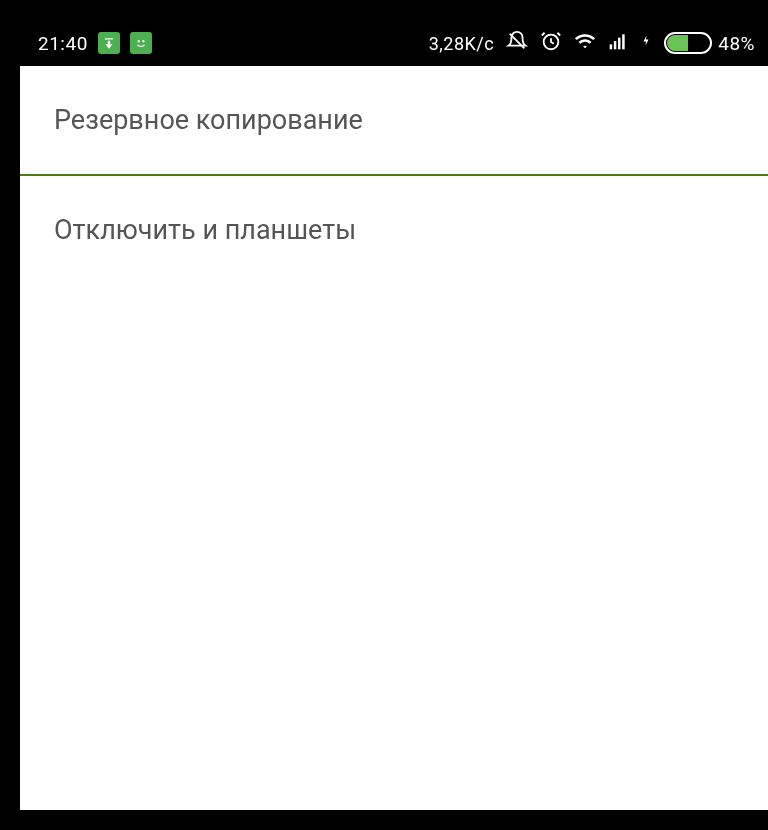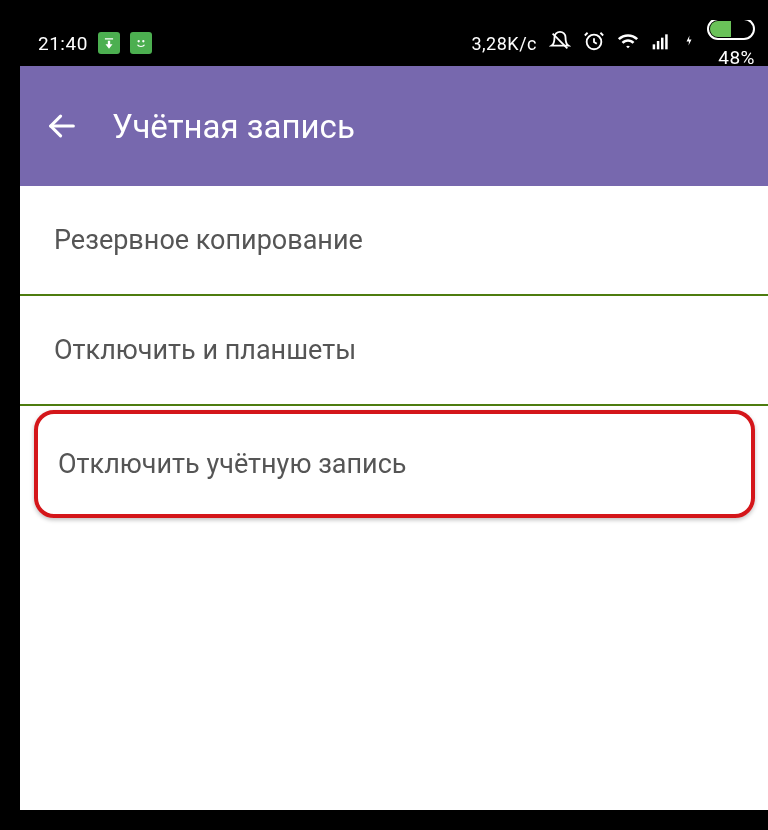--- a/index.html
+++ b/index.html
@@ -29,21 +29,21 @@
     letter-spacing: .5px;
   }
   .status-left { display: flex; align-items: center; gap: 10px; }
   .status-right { margin-left: auto; display: flex; align-items: center; gap: 12px; }
   .mini-icon { width: 22px; height: 22px; border-radius: 3px; display:flex; align-items:center; justify-content:center; }
   .mini-green { background:#4caf50; }
   .mini-green svg, .mini-icon svg { display:block; }
   .net-speed { font-size: 18px; text-align: right; }
 
   .battery {
-    display:flex; align-items:flex-end; gap:6px;flex-direction:column;
+    display:flex; align-items:flex-start; gap:6px;
   }
   .battery-shell {
     width: 48px; height: 22px;
     border: 2px solid #fff; border-radius: 11px;
     position: relative;
     overflow: hidden;
   }
   .battery-fill {
     position:absolute; left:1px; top:1px; bottom:1px;
     width: 48%;
@@ -146,37 +146,23 @@
       </span>
       <span class="battery">
         <span class="battery-shell">
             <span class="battery-fill"></span>
           </span>
         <span class="battery-pct">48%</span>
       </span>
     </div>
   </div>
 
-  <div class="app-bar">
-    <div class="back-btn">
-      <svg width="34" height="34" viewBox="0 0 24 24" fill="none" stroke="#fff" stroke-width="2.2" stroke-linecap="round" stroke-linejoin="round">
-          <line x1="20" y1="12" x2="4" y2="12"></line>
-          <polyline points="11 5 4 12 11 19"></polyline>
-        </svg>
-    </div>
-    <div class="app-title">Учётная запись</div>
-  </div>
 
   <div class="list">
     <div class="item">
       <span>Резервное копирование</span>
     </div>
     <div class="item">
       <span>Отключить и планшеты</span>
     </div>
-    <div class="highlight-wrap">
-      <div class="highlight">
-        <span>Отключить учётную запись</span>
-      </div>
-    </div>
   </div>
 
 </div>
 
 </body></html>

